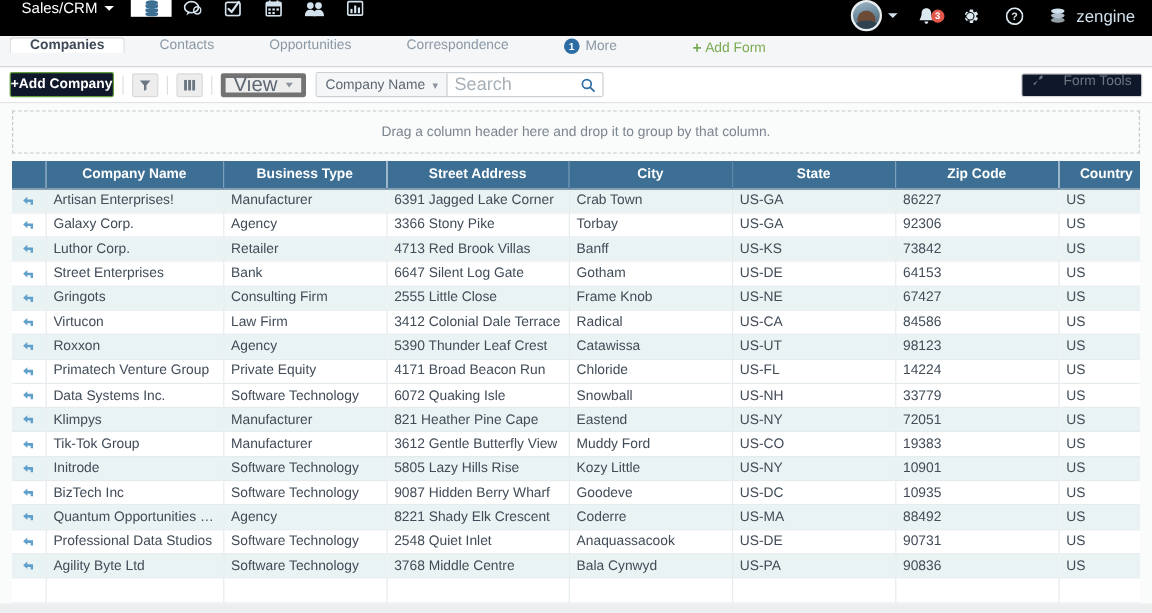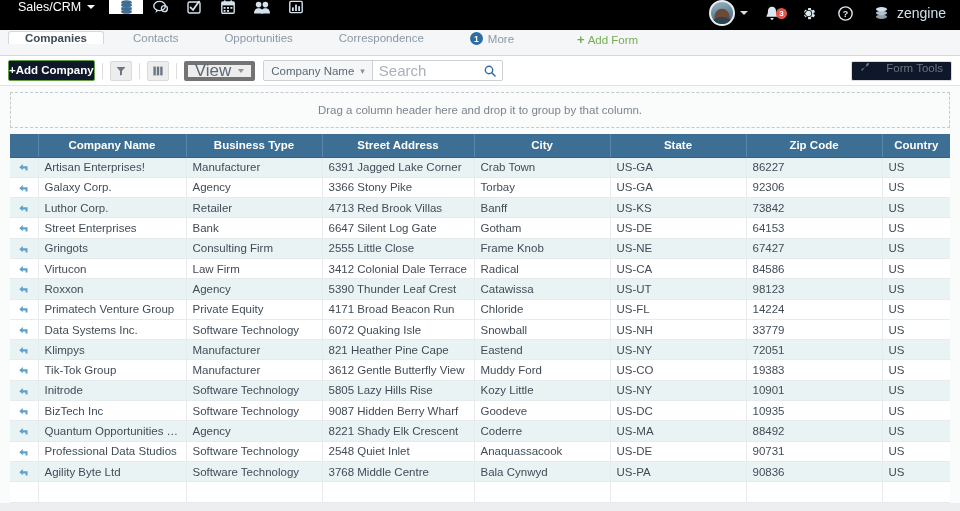--- a/index.html
+++ b/index.html
@@ -265,21 +265,21 @@
     font-size: 11.5px;
     font-weight: bold;
     height: 23px;
     text-align: center;
     border-right: 1px solid #5c87a8;
     border-bottom: 1px solid #35607f;
     padding: 0 6px;
     white-space: nowrap;
     overflow: hidden;
   }
-  table.grid th:last-child { border-right: none; }
+  table.grid th:last-child { border-right: none; text-align: right; }
   table.grid th.arrowcol { width: 28px; }
   table.grid td {
     height: 20.3px;
     font-size: 11.5px;
     color: #414c58;
     border-right: 1px solid #e6ebee;
     border-bottom: 1px solid #e6ebee;
     padding: 0 6px;
     white-space: nowrap;
     overflow: hidden;

